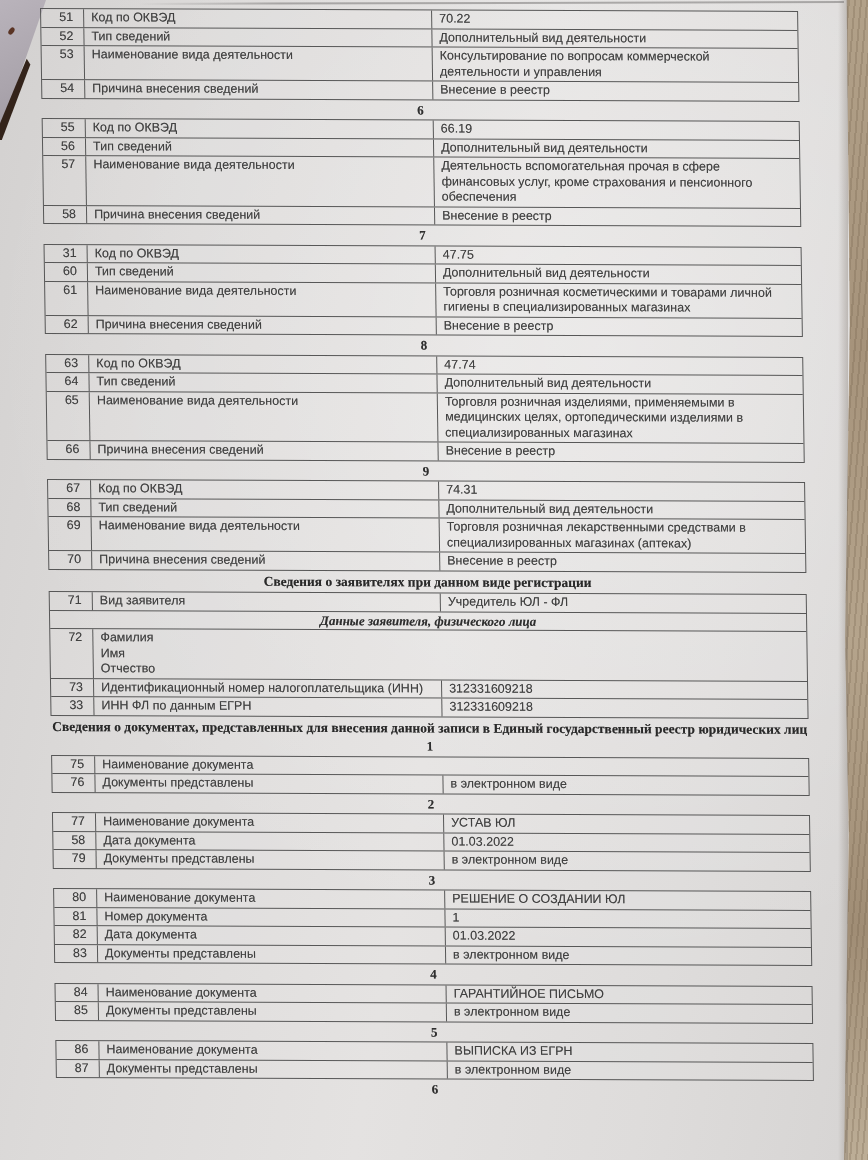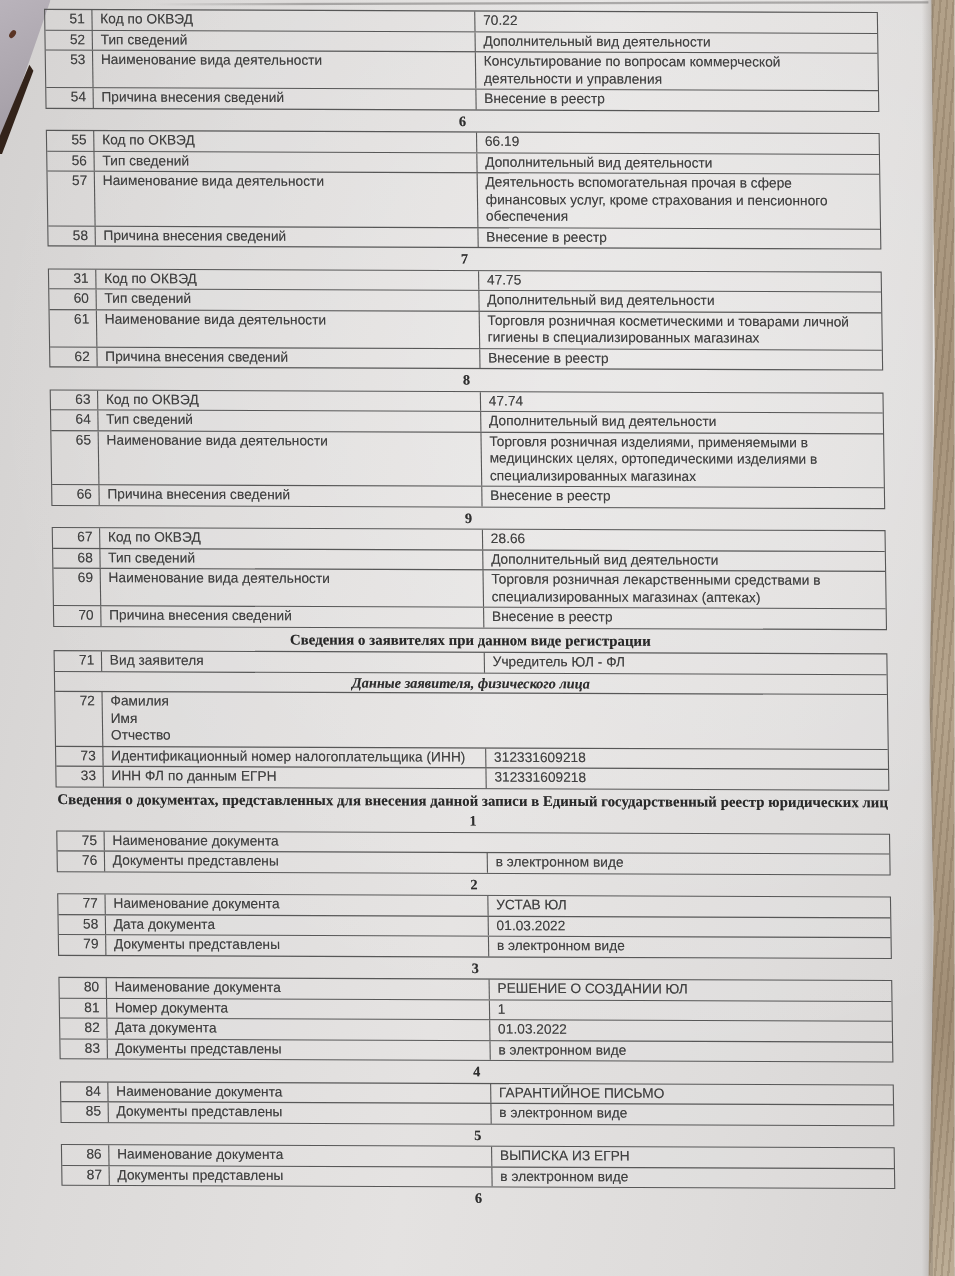--- a/index.html
+++ b/index.html
@@ -54,21 +54,21 @@
     border:1px solid #575757; margin-top:1px;
     background:rgba(255,255,255,.06);
   }
   .tr{ display:grid; grid-template-columns:42px 348px 1fr; }
   .tr + .tr{ border-top:1px solid #575757; }
   .td{
     font-size:12.5px; line-height:15.5px; padding:1px 7px 1px 7px;
     white-space:pre-line;
   }
   .td + .td{ border-left:1px solid #575757; }
-  .td.n{ text-align:center; padding-left:18px; padding-right:2px; }
+  .td.n{ text-align:left; padding-left:18px; padding-right:2px; }
   .td.merged{
     grid-column:1 / -1; text-align:center;
     font-family:"Liberation Serif", serif; font-weight:bold; font-style:italic;
     font-size:13px; color:#2e2e2e;
   }
   .secnum{
     text-align:center; font-family:"Liberation Serif", serif; font-weight:bold;
     font-size:13px; line-height:15.5px; color:#2f2f2f; margin:2px 0;
   }
   .heading{
@@ -181,21 +181,21 @@
       <div class="td l">Причина внесения сведений</div>
       <div class="td v">Внесение в реестр</div>
     </div>
   </div>
   <div class="secnum">9</div>
 
   <div class="table">
     <div class="tr">
       <div class="td n">67</div>
       <div class="td l">Код по ОКВЭД</div>
-      <div class="td v">28.66</div>
+      <div class="td v">74.31</div>
     </div>
     <div class="tr">
       <div class="td n">68</div>
       <div class="td l">Тип сведений</div>
       <div class="td v">Дополнительный вид деятельности</div>
     </div>
     <div class="tr">
       <div class="td n">69</div>
       <div class="td l">Наименование вида деятельности</div>
       <div class="td v">Торговля розничная лекарственными средствами в специализированных магазинах (аптеках)</div>

